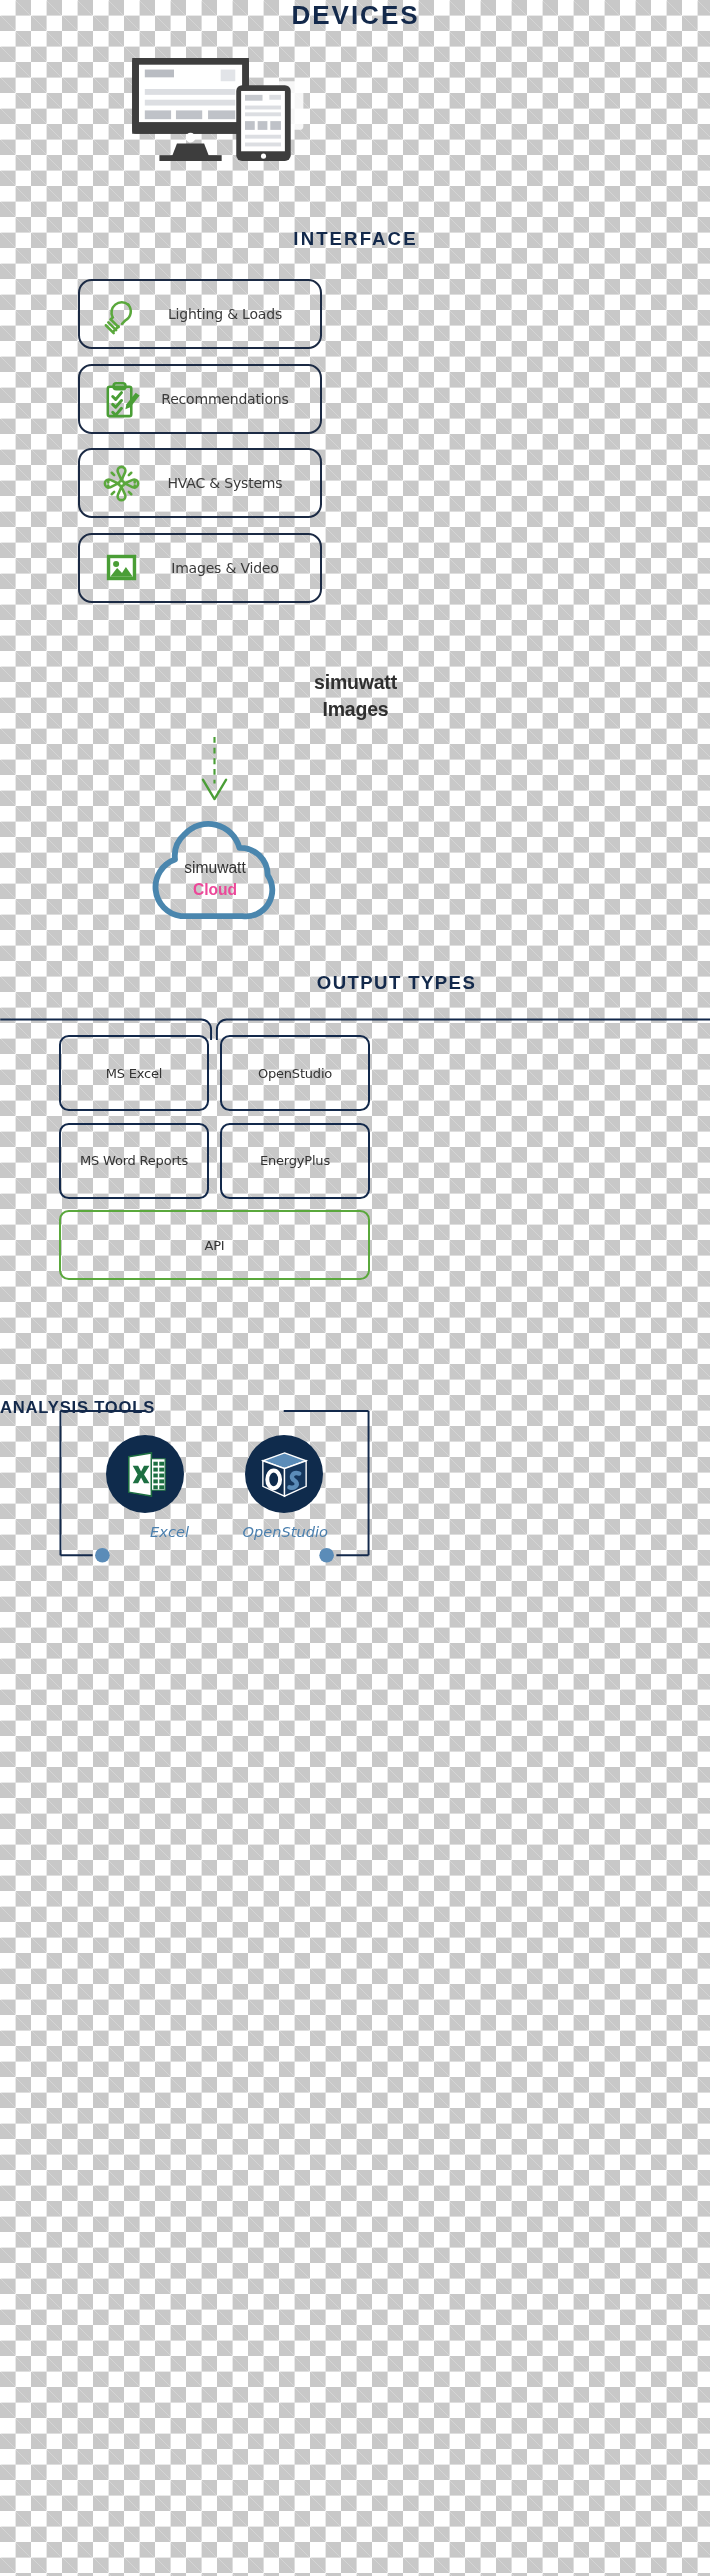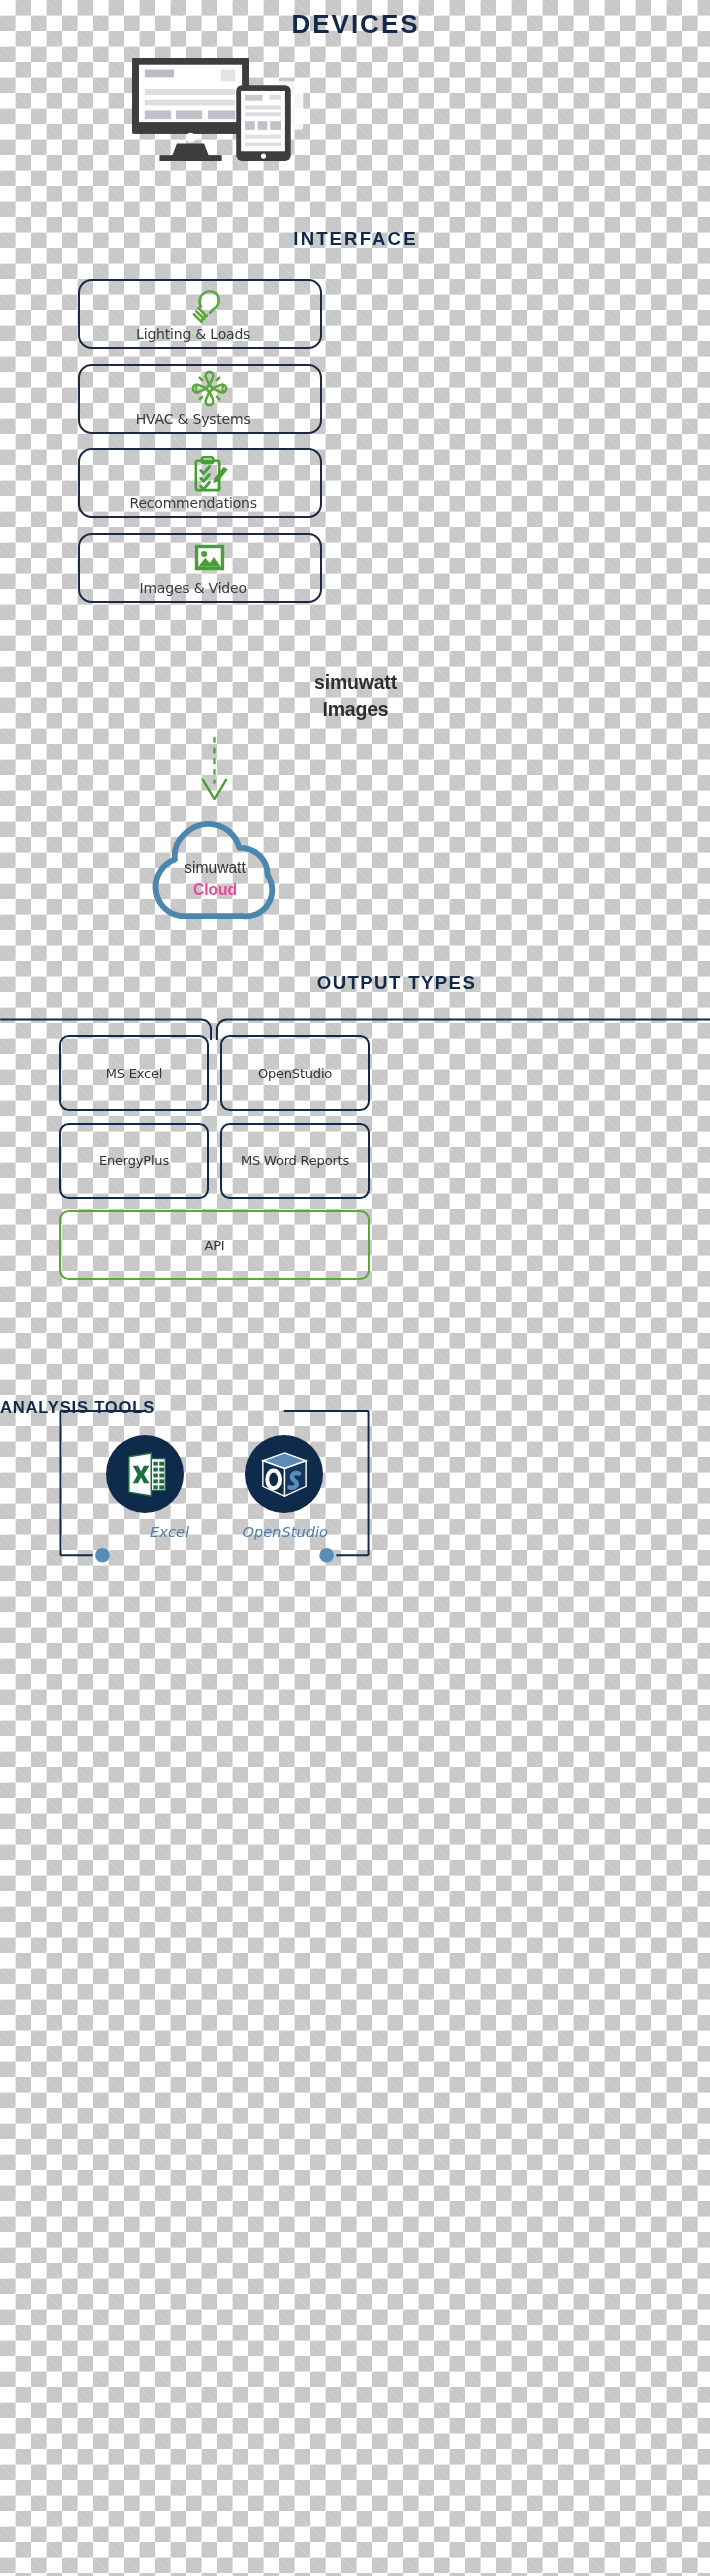--- a/index.html
+++ b/index.html
@@ -30,21 +30,21 @@
 
   
   .sec-title {
     position: absolute;
     width: 100%;
     text-align: center;
     color: #13294b;
     font-weight: bold;
     letter-spacing: 2.1px;
   }
-  #devices-title  { top: 0px;    font-size: 26px; letter-spacing: 2px; margin-top: 9px; }
+  #devices-title  { top: 0px;    font-size: 26px; letter-spacing: 2px; }
   #interface-title{ top: 228px;  font-size: 18.6px; }
   #output-title   { top: 972px; font-size: 18.6px; letter-spacing: 1.4px; padding-left: 41px; }
 
   
   #devices-art {
     position: absolute;
     left: 130px;
     top: 54px;
     width: 195px;
     height: 107px;
@@ -59,21 +59,20 @@
   }
   .iface-card {
     position: relative;
     height: 70px;
     margin-bottom: 14.6px;
     border: 2px solid #1b2a44;
     border-radius: 13.7px;
     display: flex;
     align-items: center;
     box-sizing: border-box;
-    flex-direction: column;
   }
   .iface-icon {
     width: 45px;
     height: 45px;
     margin-left: 18.6px;
     flex: 0 0 auto;
     display: flex;
     align-items: center;
     justify-content: center;
   }
@@ -276,55 +275,55 @@
             <path d="M15 40 l5 -5"></path>
           </g>
         </svg>
       </span>
       <span class="iface-label">Lighting &amp; Loads</span>
     </div>
 
     <div class="iface-card">
       <span class="iface-icon">
         <svg viewBox="0 0 46 46" width="45" height="45" xmlns="http://www.w3.org/2000/svg">
-          <g fill="none" stroke="#5aa83c" stroke-width="2.6" stroke-linecap="round">
-            <path d="M23 21 c-1 -6 -4 -8 -4 -11 a4 4 0 0 1 8 0 c0 3 -3 5 -4 11 z"></path>
-            <path d="M25 23 c6 -1 8 -4 11 -4 a4 4 0 0 1 0 8 c-3 0 -5 -3 -11 -4 z"></path>
-            <path d="M23 25 c1 6 4 8 4 11 a4 4 0 0 1 -8 0 c0 -3 3 -5 4 -11 z"></path>
-            <path d="M21 23 c-6 1 -8 4 -11 4 a4 4 0 0 1 0 -8 c3 0 5 3 11 4 z"></path>
-            <circle cx="23" cy="23" r="2.6"></circle>
-            <path d="M13 12 l2.5 2.5 M33 12 l-2.5 2.5 M13 34 l2.5 -2.5 M33 34 l-2.5 -2.5"></path>
-            <path d="M9.5 20 l0 2 M9.5 25 l0 2 M36.5 20 l0 2 M36.5 25 l0 2"></path>
-          </g>
-        </svg>
-      </span>
-      <span class="iface-label">HVAC &amp; Systems</span>
-    </div>
-
-    <div class="iface-card">
-      <span class="iface-icon">
-        <svg viewBox="0 0 46 46" width="45" height="45" xmlns="http://www.w3.org/2000/svg">
           <g fill="none" stroke="#4a9e36" stroke-width="2.6" stroke-linejoin="round">
             <rect x="9" y="11" width="24" height="30" rx="2"></rect>
             <rect x="15" y="7.5" width="12" height="6" rx="2.5"></rect>
             <path d="M14 21 l3 3 l6 -7" stroke-width="3" stroke-linecap="round"></path>
             <path d="M14 29 l3 3 l6 -7" stroke-width="3" stroke-linecap="round"></path>
             <path d="M14 37 l3 3 l6 -7" stroke-width="3" stroke-linecap="round"></path>
           </g>
           <g>
             <path d="M28 29 l9.5 -12 l4 3 l-9.5 12 l-5 2 z" fill="#4a9e36"></path>
           </g>
         </svg>
       </span>
       <span class="iface-label">Recommendations</span>
     </div>
 
     <div class="iface-card">
       <span class="iface-icon">
         <svg viewBox="0 0 46 46" width="45" height="45" xmlns="http://www.w3.org/2000/svg">
+          <g fill="none" stroke="#5aa83c" stroke-width="2.6" stroke-linecap="round">
+            <path d="M23 21 c-1 -6 -4 -8 -4 -11 a4 4 0 0 1 8 0 c0 3 -3 5 -4 11 z"></path>
+            <path d="M25 23 c6 -1 8 -4 11 -4 a4 4 0 0 1 0 8 c-3 0 -5 -3 -11 -4 z"></path>
+            <path d="M23 25 c1 6 4 8 4 11 a4 4 0 0 1 -8 0 c0 -3 3 -5 4 -11 z"></path>
+            <path d="M21 23 c-6 1 -8 4 -11 4 a4 4 0 0 1 0 -8 c3 0 5 3 11 4 z"></path>
+            <circle cx="23" cy="23" r="2.6"></circle>
+            <path d="M13 12 l2.5 2.5 M33 12 l-2.5 2.5 M13 34 l2.5 -2.5 M33 34 l-2.5 -2.5"></path>
+            <path d="M9.5 20 l0 2 M9.5 25 l0 2 M36.5 20 l0 2 M36.5 25 l0 2"></path>
+          </g>
+        </svg>
+      </span>
+      <span class="iface-label">HVAC &amp; Systems</span>
+    </div>
+
+    <div class="iface-card">
+      <span class="iface-icon">
+        <svg viewBox="0 0 46 46" width="45" height="45" xmlns="http://www.w3.org/2000/svg">
           <rect x="8" y="10" width="30" height="26" fill="#4a9e36"></rect>
           <rect x="11.5" y="13.5" width="23" height="19" fill="#ffffff"></rect>
           <circle cx="17.5" cy="19.5" r="3.1" fill="#4a9e36"></circle>
           <path d="M11.5 32.5 l7 -9 l5 5 l4 -6 l7 10 z" fill="#4a9e36"></path>
         </svg>
       </span>
       <span class="iface-label">Images &amp; Video</span>
     </div>
   </div>
 
@@ -365,22 +364,22 @@
       </g>
     </svg>
   </div>
 
   <div id="output-grid">
     <div class="out-row">
       <div class="out-box">MS Excel</div>
       <div class="out-box">OpenStudio</div>
     </div>
     <div class="out-row">
+      <div class="out-box">MS Word Reports</div>
       <div class="out-box">EnergyPlus</div>
-      <div class="out-box">MS Word Reports</div>
     </div>
     <div class="out-row">
       <div class="out-box api">API</div>
     </div>
   </div>
 
   <div id="tools-frame">
     <svg viewBox="0 0 318 160" width="311" height="156" xmlns="http://www.w3.org/2000/svg">
       <g fill="none" stroke="#13294b" stroke-width="2">
         <path d="M1 1 H88"></path>

